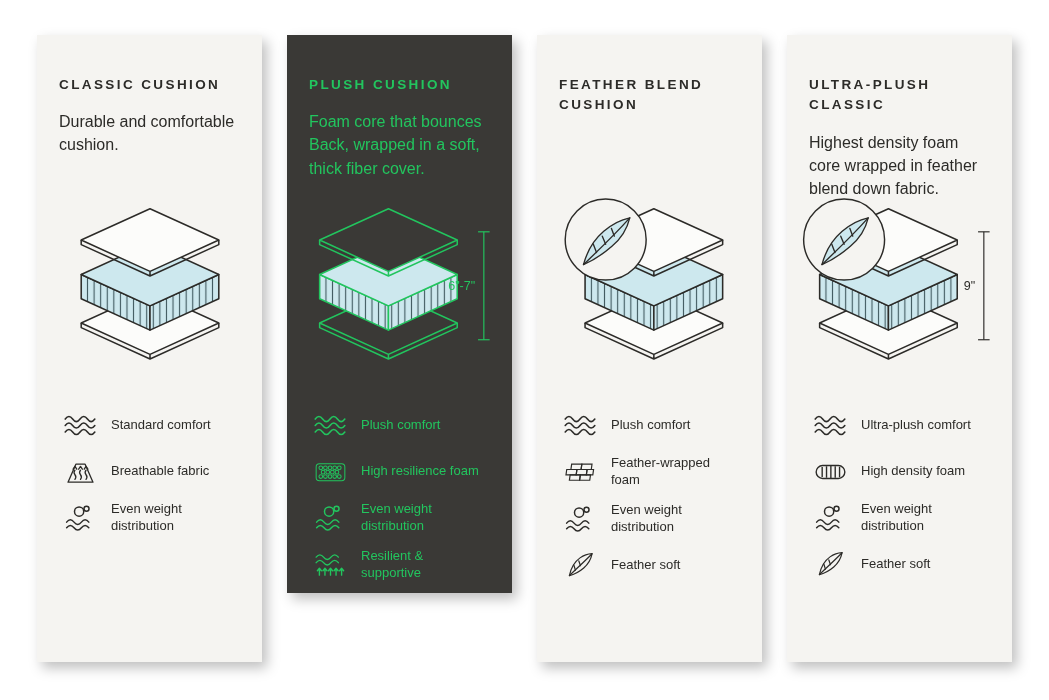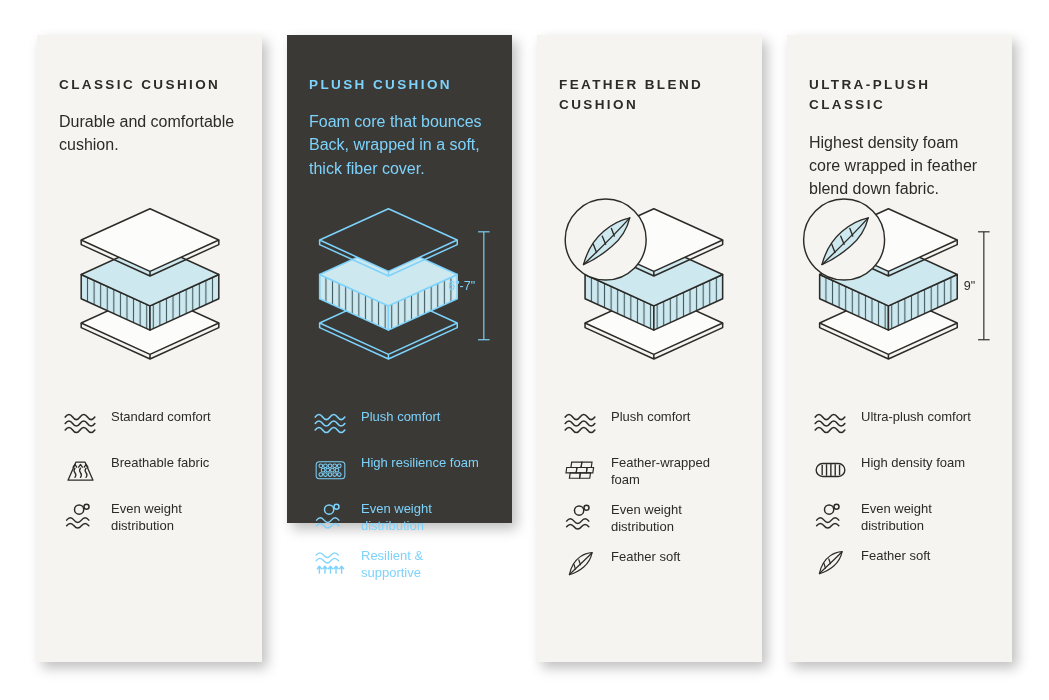--- a/index.html
+++ b/index.html
@@ -7,28 +7,28 @@
   body{
     width:1049px;height:700px;background:#ffffff;overflow:hidden;
     font-family:"Liberation Sans",sans-serif;
   }
   .row{display:flex;gap:25px;padding:35px 0 0 37px;align-items:flex-start}
   .card{
     width:225px;height:627px;padding:40px 22px 0;position:relative;
     box-shadow:5px 6px 12px rgba(0,0,0,.25);
   }
   .card.light{--card-bg:#f5f4f1;--sheet:#fcfcfa;background:var(--card-bg);color:#2c2b28}
-  .card.dark{--card-bg:#3a3936;--sheet:#3a3936;background:var(--card-bg);color:#7dd3fc;height:488px}
+  .card.dark{--card-bg:#3a3936;--sheet:#3a3936;background:var(--card-bg);color:#22c55e;height:558px}
   .card-head{height:120px;}
   .card-title{font-size:13.5px;font-weight:bold;letter-spacing:2.4px;line-height:1.5;margin:0 0 15px}
   .card-desc{font-size:16px;line-height:1.45;margin:0 auto;max-width:192px}
   .illus{height:184px;display:flex;justify-content:center;align-items:flex-start;overflow:visible}
   .cushion-svg{overflow:visible}
   .features{list-style:none;margin:30px 0 0;padding:0 0 0 2px}
-  .feature{display:flex;align-items:flex-start;margin-bottom:13px;min-height:33px}
+  .feature{display:flex;align-items:center;margin-bottom:13px;min-height:33px}
   .fic{width:38px;min-width:38px;display:flex;justify-content:center;align-items:center;margin-right:12px}
   .fic svg{width:37px;height:30px}
   .flabel{font-size:13px;line-height:1.3;max-width:120px}
   .badge-circle{fill:var(--card-bg);stroke:currentColor;stroke-width:1.5}
   .ind{stroke:currentColor;stroke-width:1.2}
   .ind-label{font-size:13px;fill:currentColor}
 </style>
 </head>
 <body>
 

